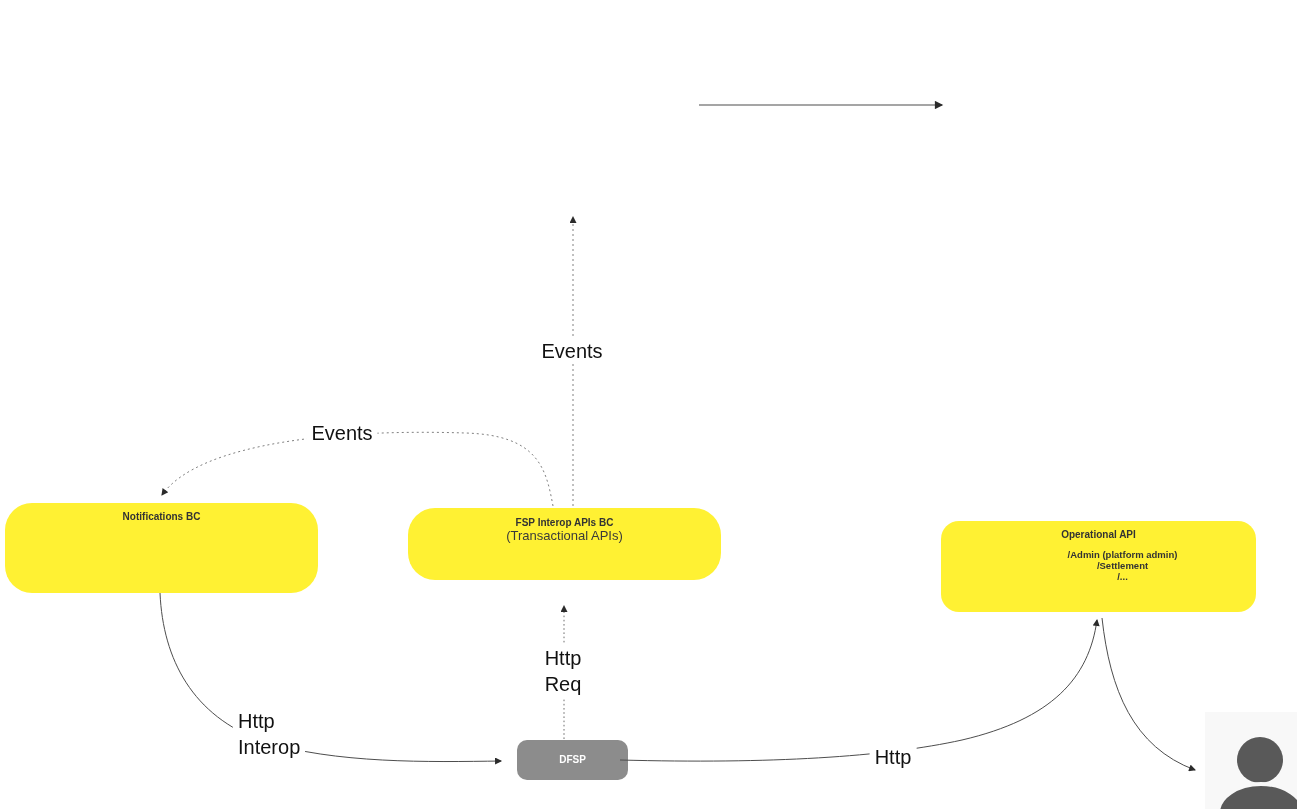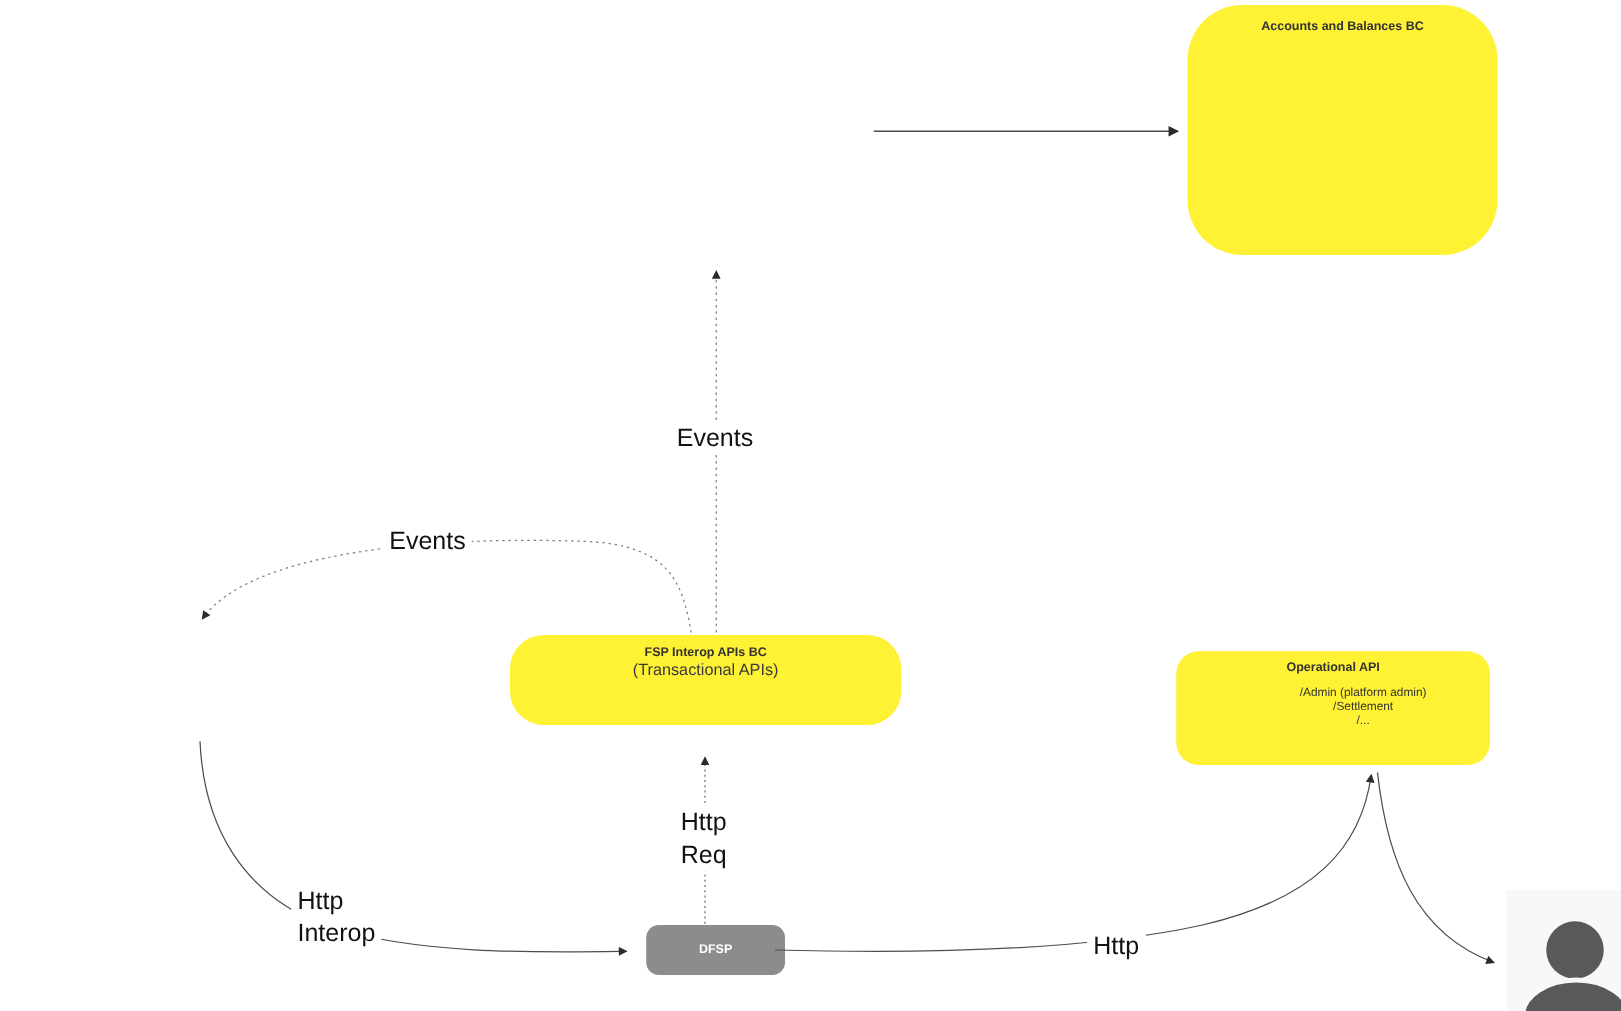--- a/index.html
+++ b/index.html
@@ -20,31 +20,31 @@
   }
   .node .title {
     font-weight: bold;
     font-size: 10px;
     display: block;
   }
   #node-settlements   { left: 453px; top: 4px;   width: 246px; height: 203px; border-radius: 44px; padding-top: 12px; }
   #node-accounts      { left: 950px; top: 4px;   width: 248px; height: 200px; border-radius: 44px; padding-top: 12px; }
   #node-notifications { left: 5px;   top: 503px; width: 313px; height: 90px;  border-radius: 27px; padding-top: 8px;  }
   #node-fsp           { left: 408px; top: 508px; width: 313px; height: 72px;  border-radius: 27px; padding-top: 9px;  }
-  #node-operational   { left: 941px; top: 521px; width: 251px; height: 91px;  border-radius: 18px; padding-top: 8px;  }
+  #node-operational   { left: 941px; top: 521px; width: 315px; height: 91px;  border-radius: 18px; padding-top: 8px;  }
   #node-fsp .subtitle {
     display: block;
     font-size: 13px;
     font-weight: normal;
     color: #3a3a3a;
   }
   #node-operational .api-path {
     display: block;
     font-size: 9.5px;
-    font-weight: normal;
+    font-weight: bold;
     line-height: 11px;
     margin-left: 48px;
   }
   #node-operational .api-paths { display: block; margin-top: 9px; }
   #node-dfsp {
     position: absolute;
     left: 517px; top: 740px; width: 111px; height: 40px;
     background: #8C8C8C;
     border-radius: 10px;
     color: #ffffff;
@@ -74,24 +74,24 @@
     white-space: nowrap;
   }
   .edge-label.centered { transform: translateX(-50%); text-align: center; }
 </style>
 </head>
 <body>
 
 <div id="canvas">
 
 
-  <div class="node" id="node-accounts">
-    <span class="title">Accounts and Balances BC</span>
+
+  <div class="node" id="node-notifications">
+    <span class="title">Notifications BC</span>
   </div>
-
 
   <div class="node" id="node-fsp">
     <span class="title">FSP Interop APIs BC</span>
     <span class="subtitle">(Transactional APIs)</span>
   </div>
 
   <div class="node" id="node-operational">
     <span class="title">Operational API</span>
     <span class="api-paths">
       <span class="api-path">/Admin (platform admin)</span>

